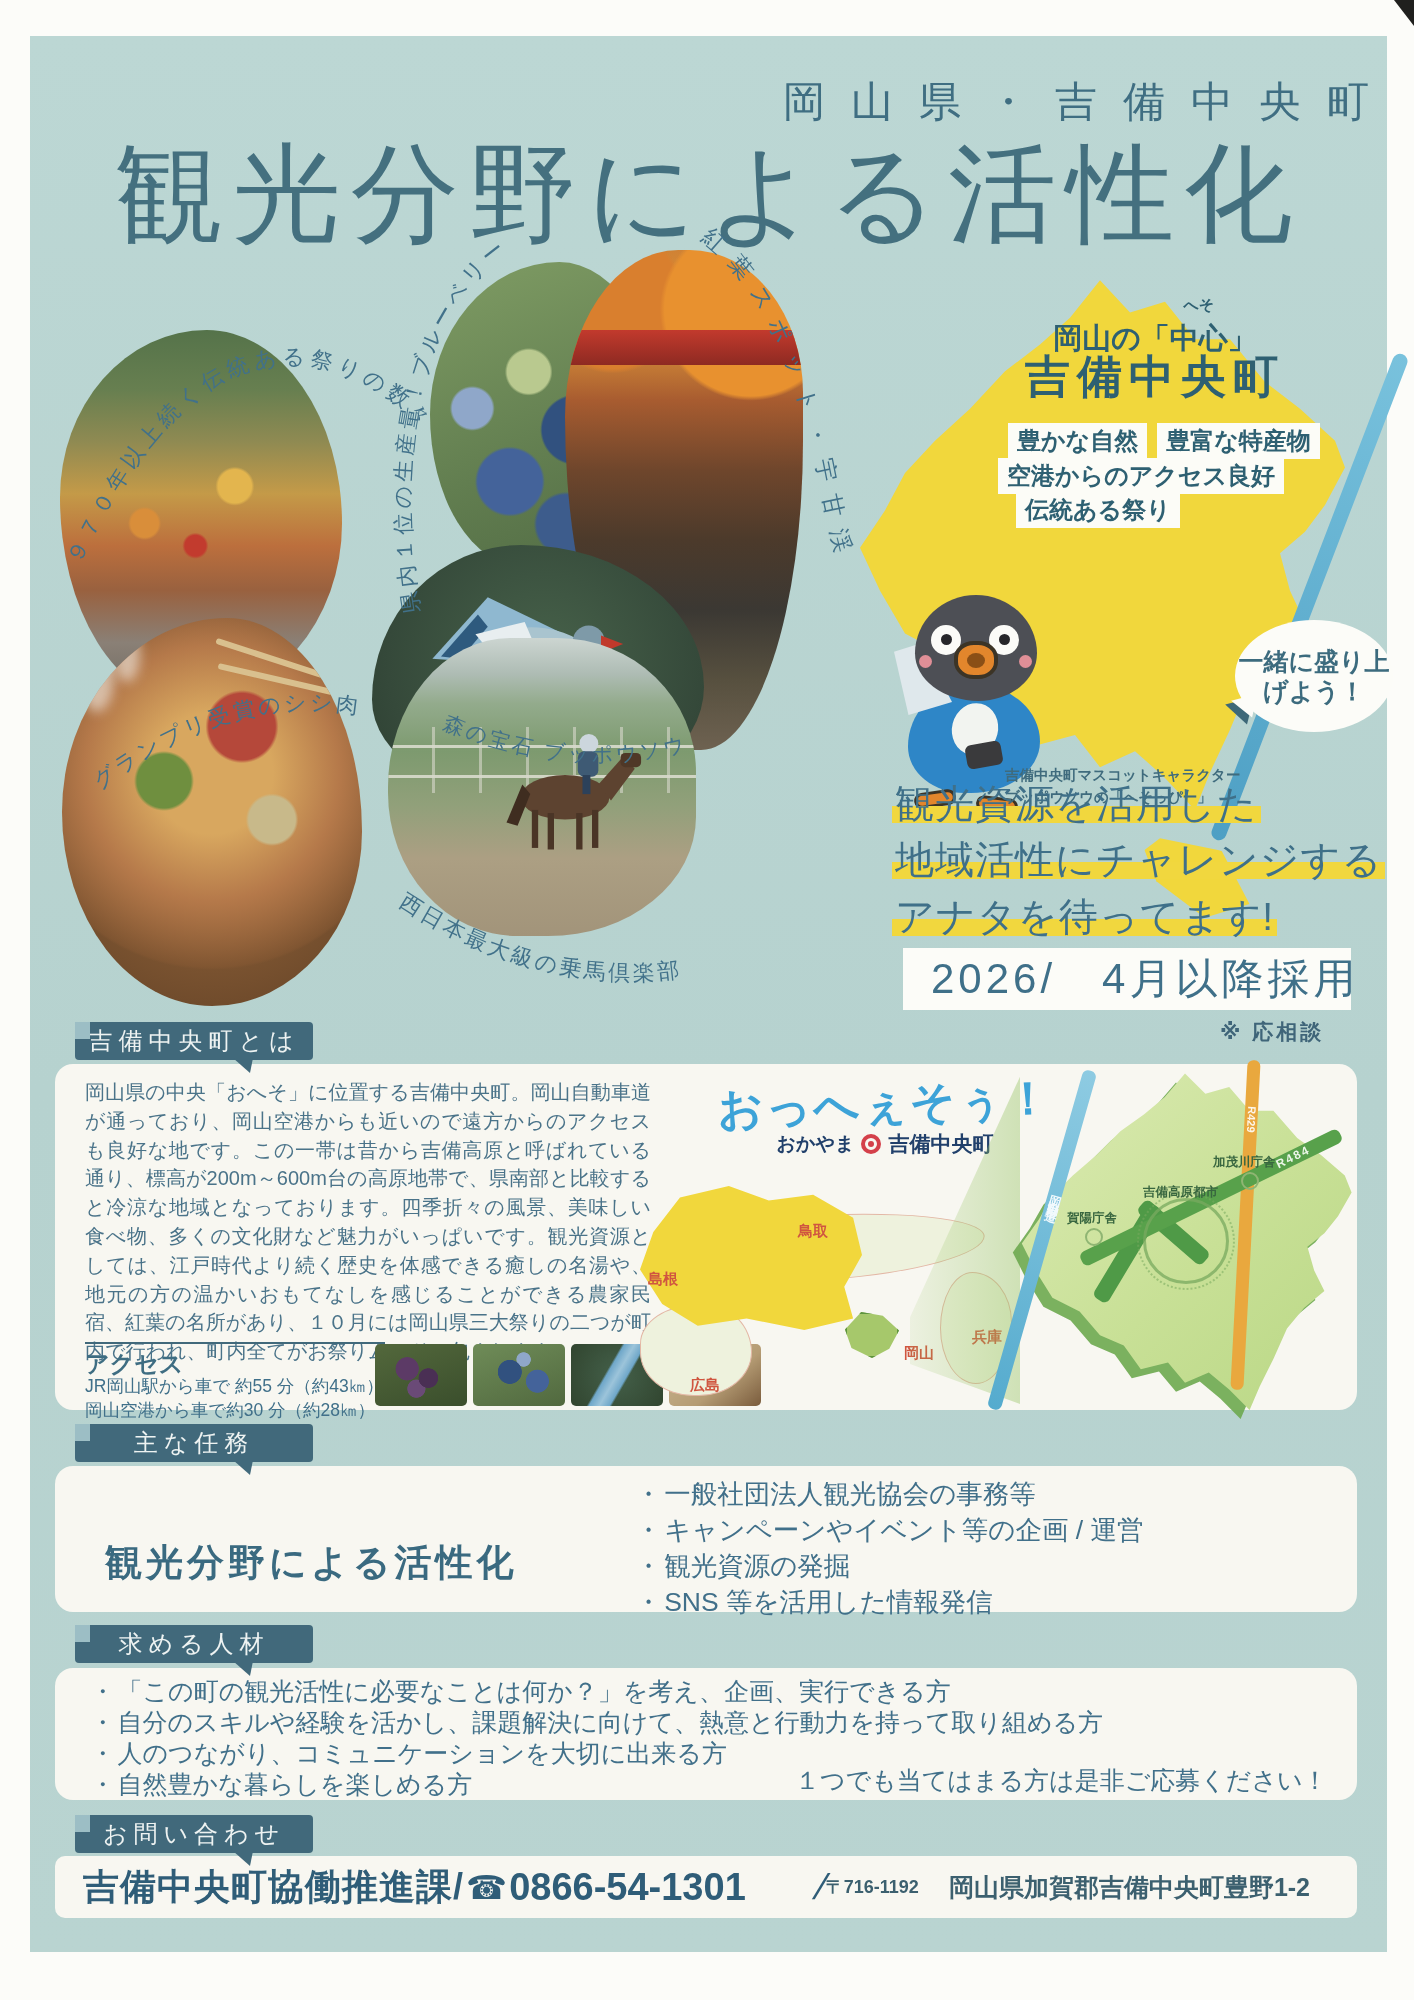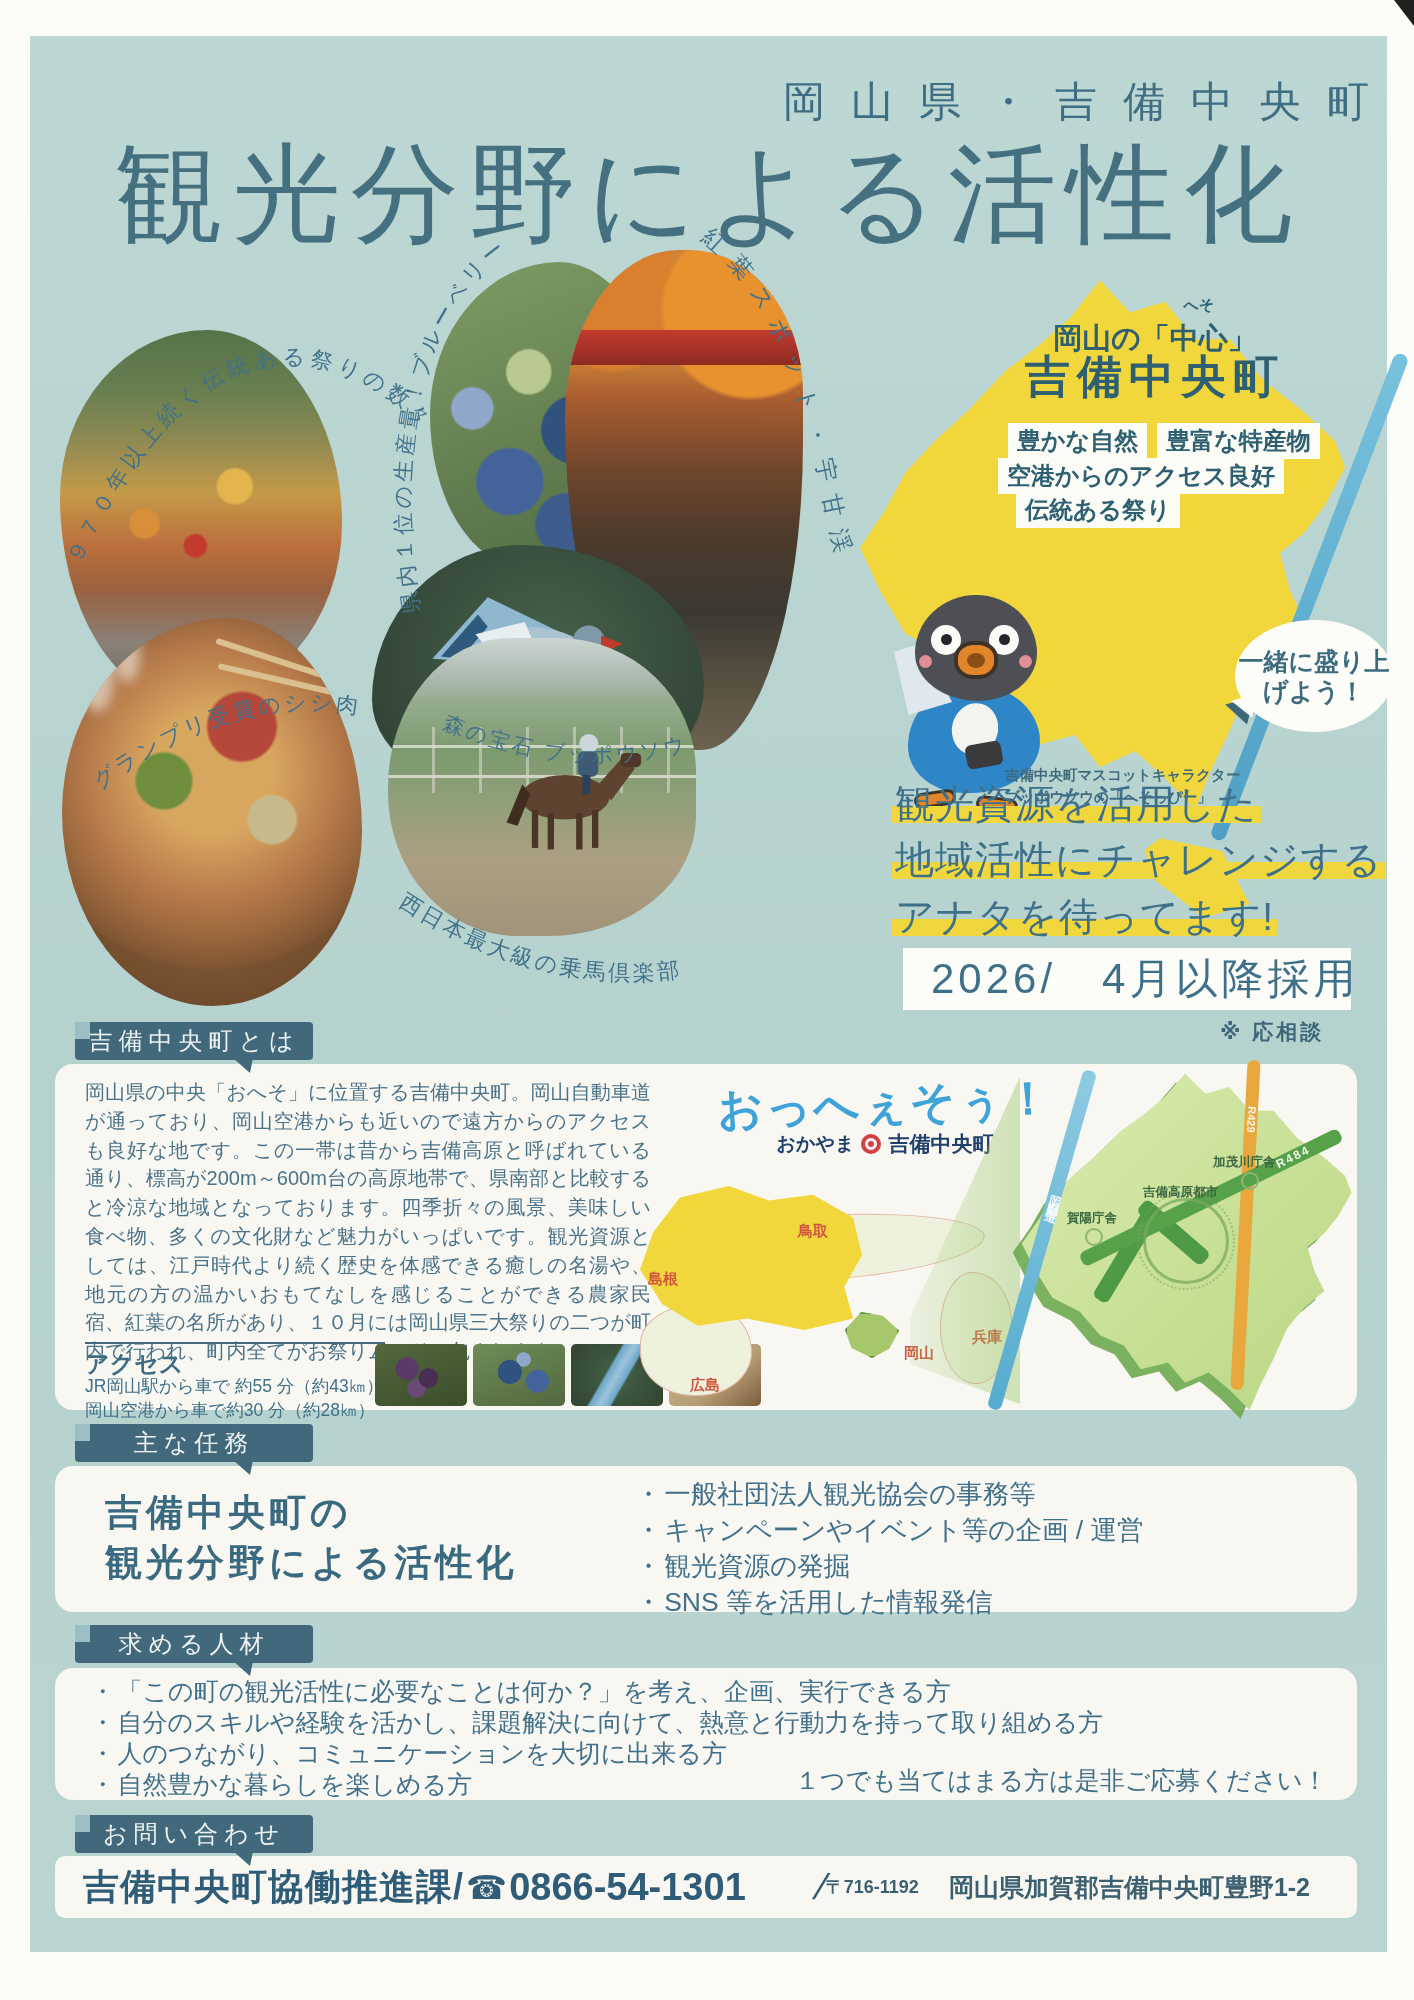--- a/index.html
+++ b/index.html
@@ -431,21 +431,20 @@
         <div class="inset-label il-kayo">賀陽庁舎</div>
         <div class="site-circle sc-kamogawa"></div>
         <div class="site-circle sc-kayo"></div>
       </div>
     </div>
 
     <div class="tab tab-duties">
       <span>主な任務</span>
     </div>
     <div class="panel panel-duties">
-      <div class="duties-h1">吉備中央町の</div>
       <div class="duties-h2">観光分野による活性化</div>
       <ul class="blist duties-list">
         <li>一般社団法人観光協会の事務等</li>
         <li>キャンペーンやイベント等の企画 / 運営</li>
         <li>観光資源の発掘</li>
         <li>SNS 等を活用した情報発信</li>
       </ul>
     </div>
 
     <div class="tab tab-wanted">

